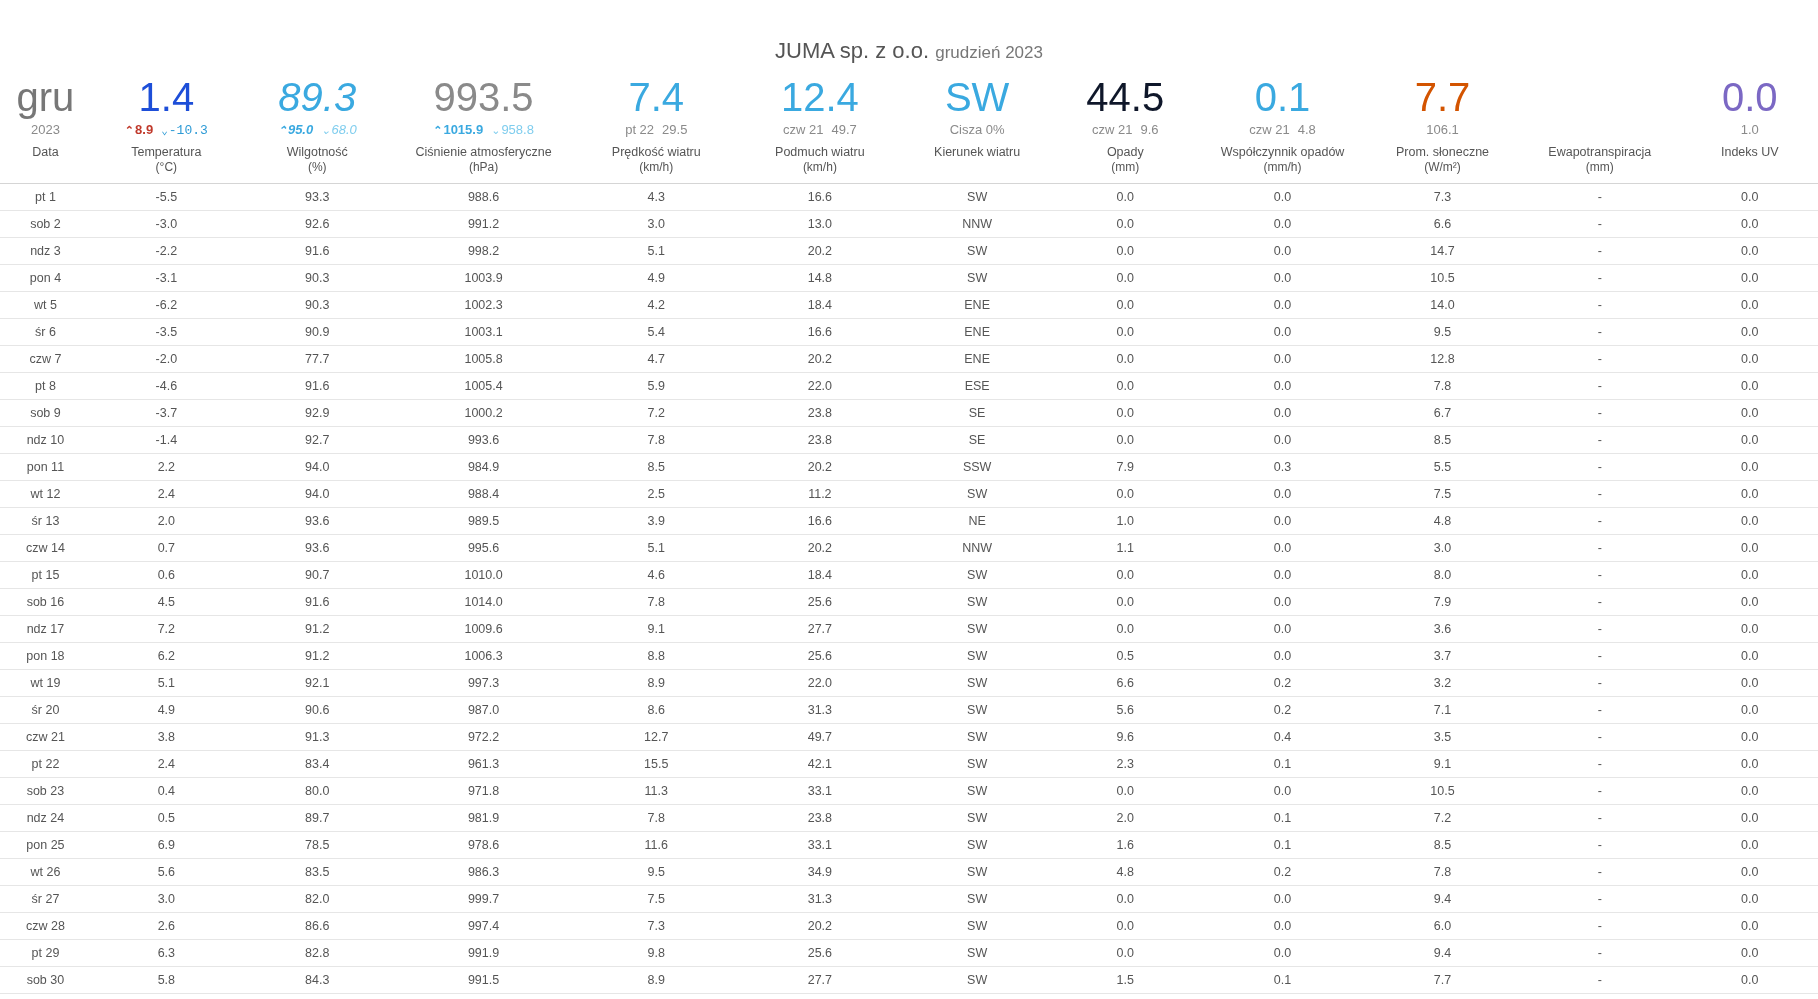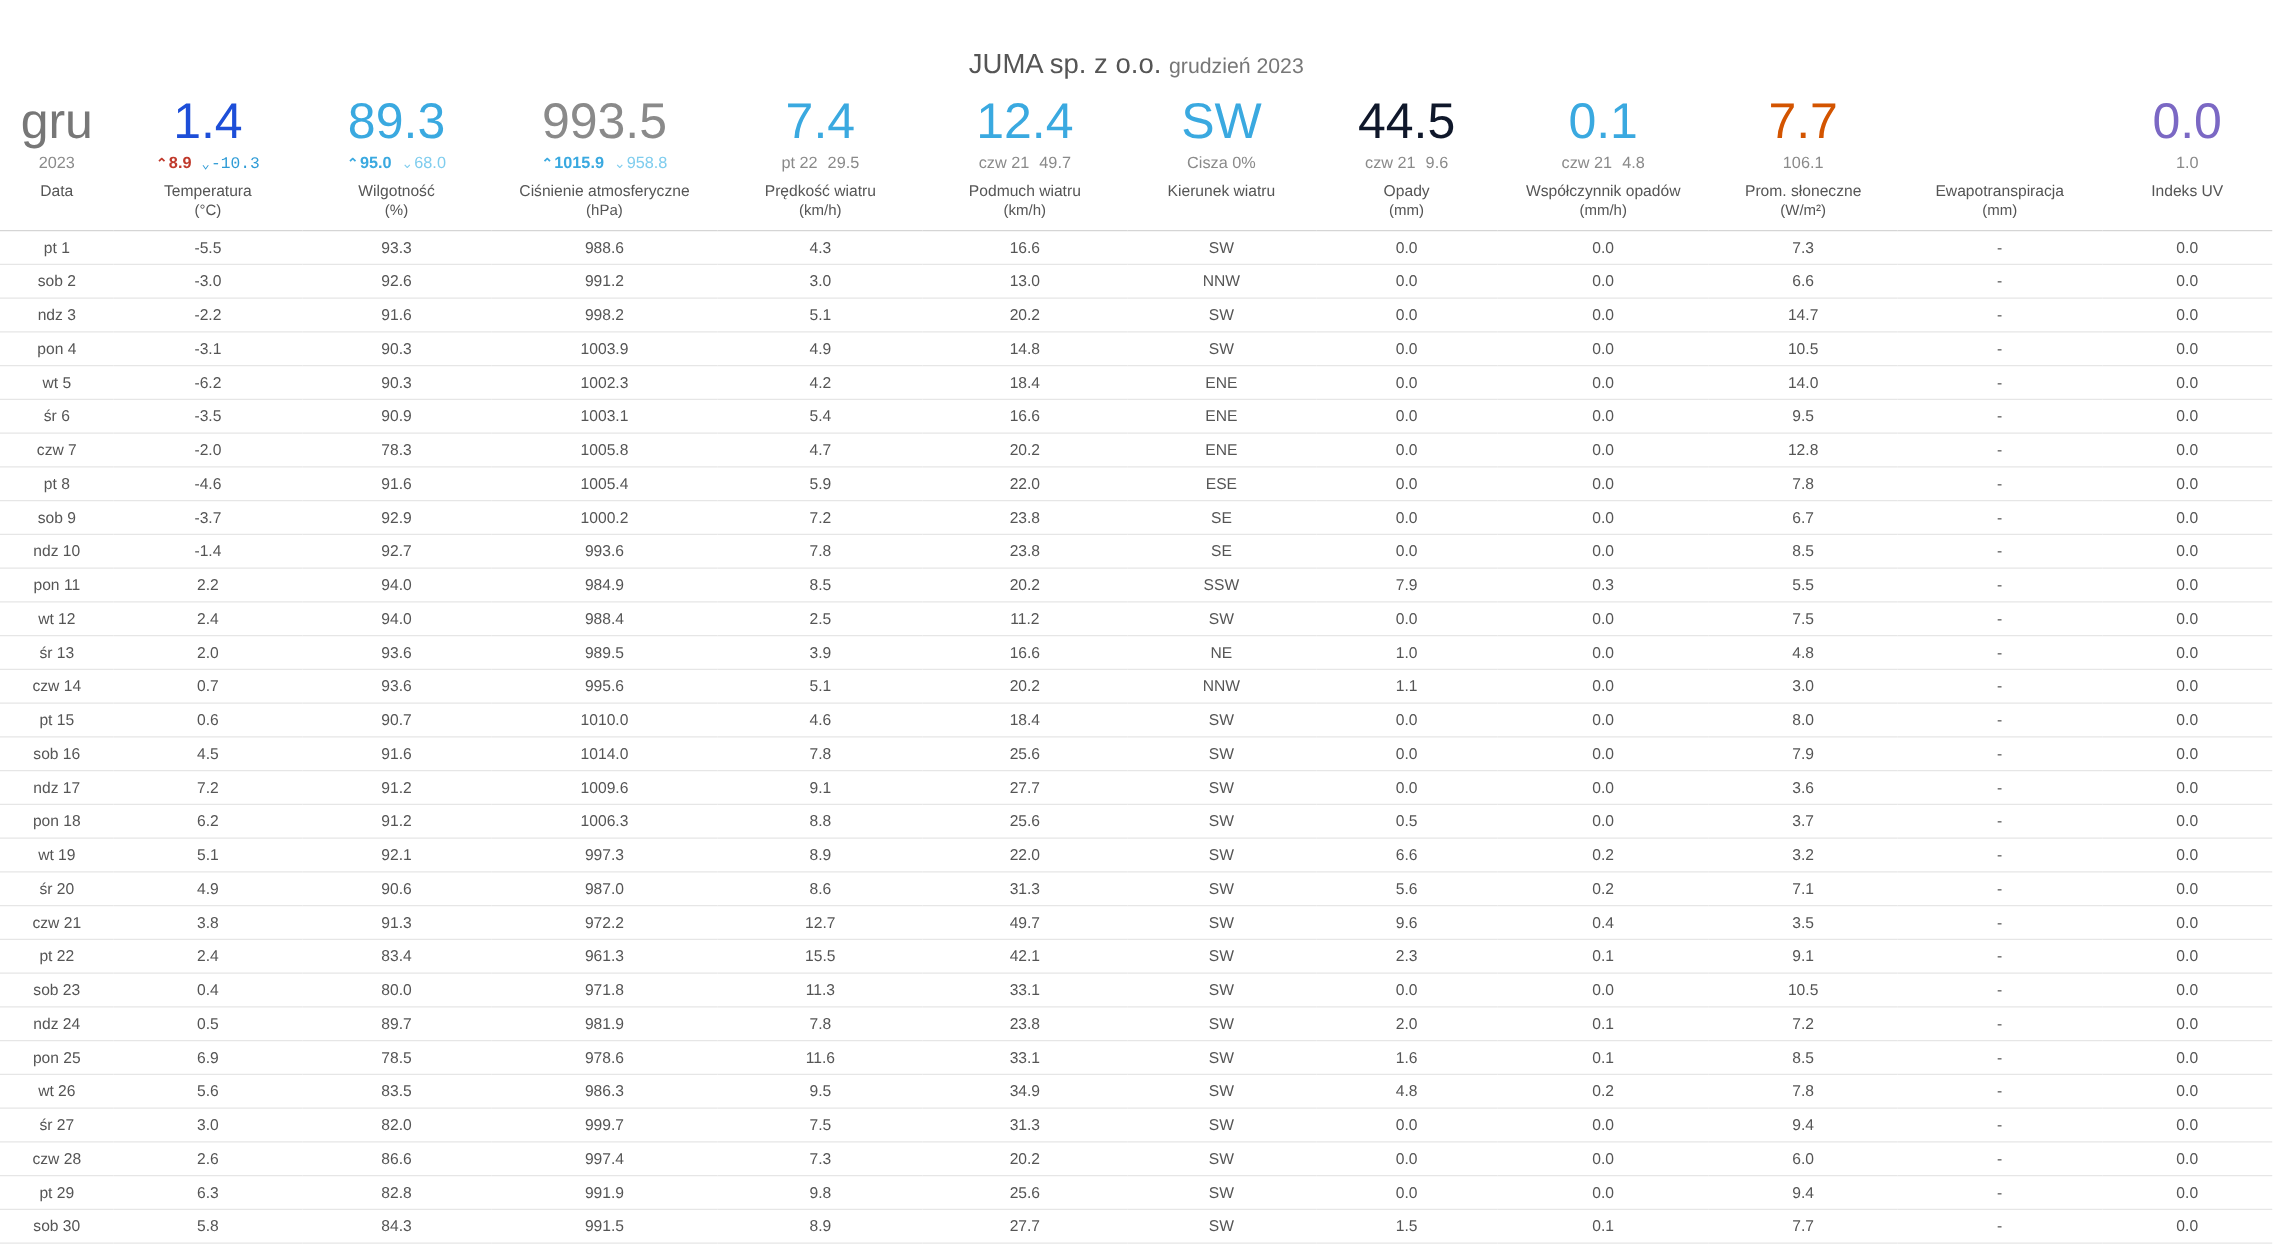--- a/index.html
+++ b/index.html
@@ -98,21 +98,21 @@
 
   <div class="summary" id="summary-row">
       <div class="summary-cell" style="width: 5%;">
         <div class="big" style="color: rgb(119, 119, 119);">gru</div>
         <div class="sub"><span class="neutral">2023</span></div>
       </div>
       <div class="summary-cell" style="width: 8.3%;">
         <div class="big" style="color: #1d4ed8;">1.4</div>
         <div class="sub"><span class="up arrow-up">8.9</span><span class="down arrow-down" style="margin-left: 8px; font-family: Liberation Mono, monospace;">-10.3</span></div>
       </div>
-      <div class="summary-cell" style="width: 8.3%;">
+      <div class="summary-cell" style="width: 8.3%; font-style: italic;">
         <div class="big" style="color: rgb(58, 169, 224);">89.3</div>
         <div class="sub"><span class="up-h arrow-up">95.0</span><span class="down-h arrow-down" style="margin-left: 8px;">68.0</span></div>
       </div>
       <div class="summary-cell" style="width: 10%;">
         <div class="big" style="color: rgb(138, 138, 138);">993.5</div>
         <div class="sub"><span class="up-h arrow-up">1015.9</span><span class="down-h arrow-down" style="margin-left: 8px; text-align: right;">958.8</span></div>
       </div>
       <div class="summary-cell" style="width: 9%;">
         <div class="big" style="color: rgb(58, 169, 224);">7.4</div>
         <div class="sub"><span class="neutral">pt 22</span><span class="neutral" style="margin-left: 8px;">29.5</span></div>
@@ -259,21 +259,21 @@
           <td>ENE</td>
           <td>0.0</td>
           <td>0.0</td>
           <td>9.5</td>
           <td>-</td>
           <td>0.0</td>
         </tr>
         <tr>
           <td>czw 7</td>
           <td>-2.0</td>
-          <td>78.3</td>
+          <td>77.7</td>
           <td>1005.8</td>
           <td>4.7</td>
           <td>20.2</td>
           <td>ENE</td>
           <td>0.0</td>
           <td>0.0</td>
           <td>12.8</td>
           <td>-</td>
           <td>0.0</td>
         </tr>

